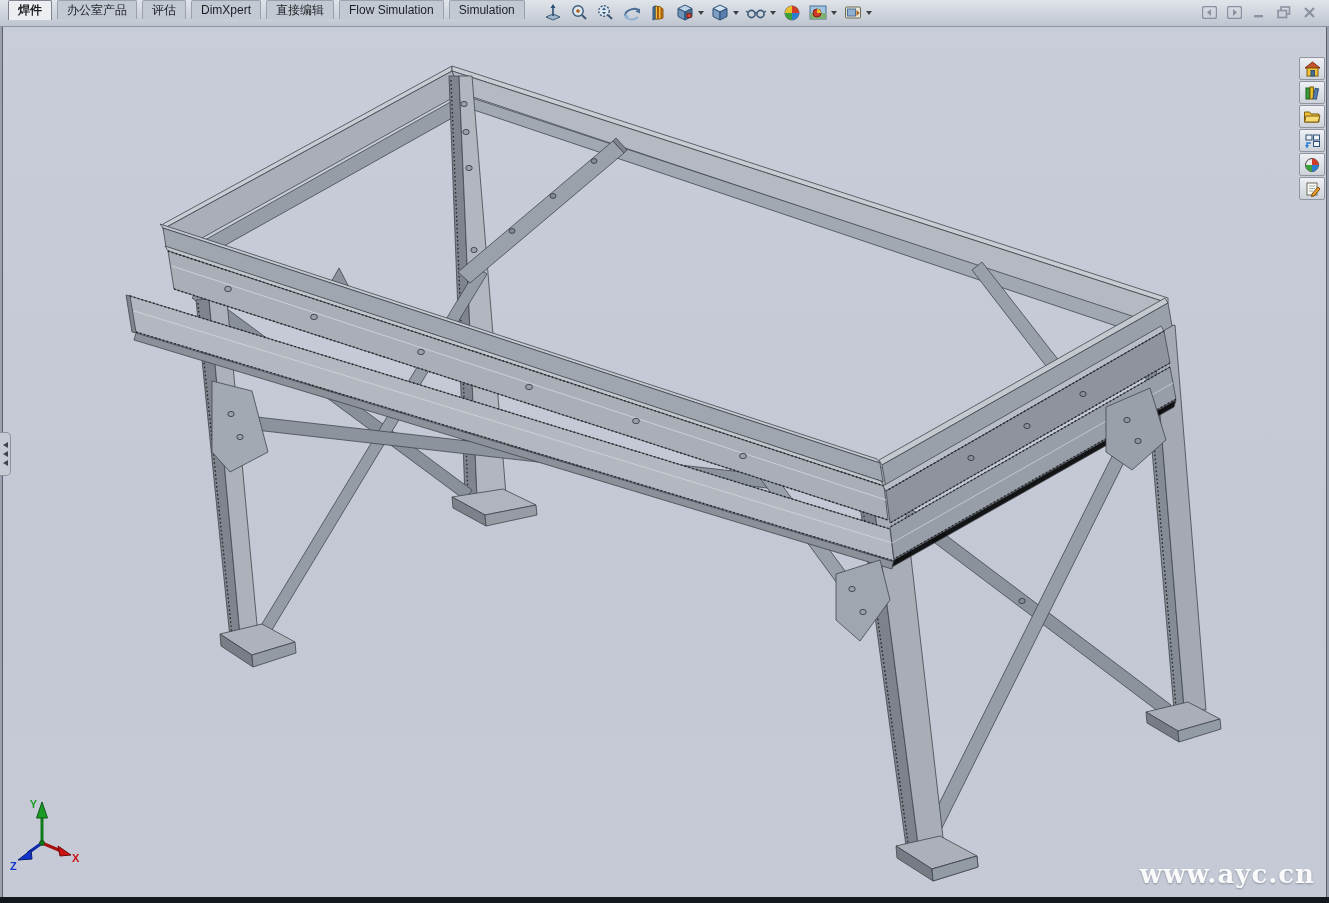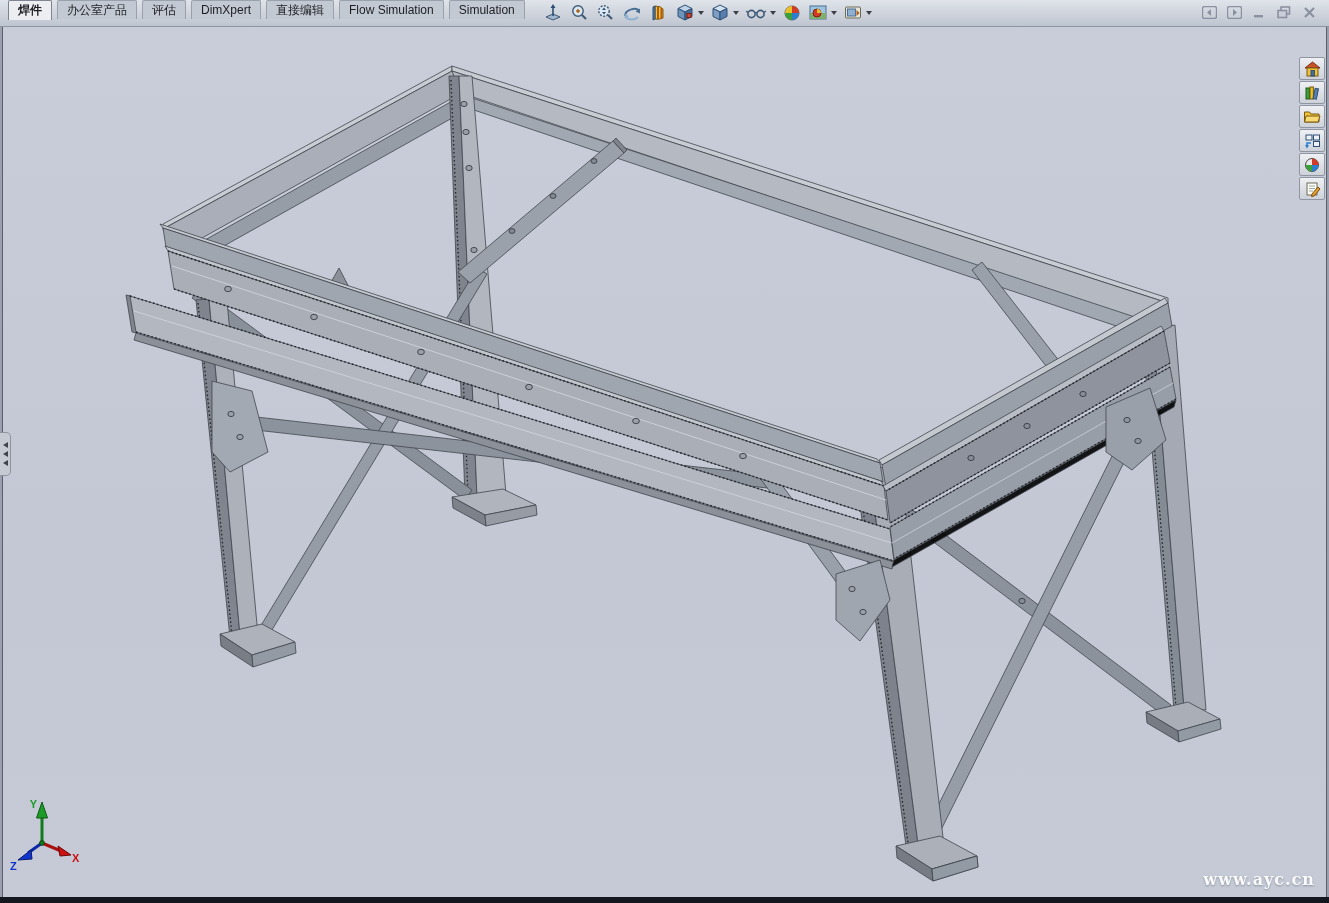--- a/index.html
+++ b/index.html
@@ -42,21 +42,21 @@
   
   #left-tab { position:absolute; left:0; top:432px; width:11px; height:44px;
     background:#c6cad3; border:1px solid #8d939f; border-left:none;
     border-radius:0 5px 5px 0; z-index:9; display:flex; flex-direction:column;
     align-items:center; justify-content:center; gap:3px; }
   .mini-arrow { width:0; height:0; border-top:3.5px solid transparent;
     border-bottom:3.5px solid transparent; border-right:5px solid #3f434b; }
   
   #triad { position:absolute; left:8px; top:794px; z-index:5; }
   #watermark { position:absolute; right:14px; bottom:14px; z-index:5;
-    font-family:"DejaVu Serif", serif; font-weight:bold; font-size:16px;
+    font-family:"DejaVu Serif", serif; font-weight:bold; font-size:26px;
     color:rgba(255,255,255,0.95); letter-spacing:1px;
     text-shadow:0 1px 2px rgba(90,95,110,0.55); }
   
   #edge-l { position:absolute; left:0; top:27px; bottom:0; width:3px;
     background:#9aa0ad; border-right:1px solid #5a5f6a; z-index:8;}
   #edge-r { position:absolute; right:0; top:27px; bottom:0; width:3px;
     background:#9aa0ad; border-left:1px solid #5a5f6a; z-index:8;}
   #edge-b { position:absolute; left:0; bottom:0; width:100%; height:6px;
     background:#14171e; z-index:8;}
   text.axis-label { font-family:"Liberation Sans",sans-serif; font-size:11px;

